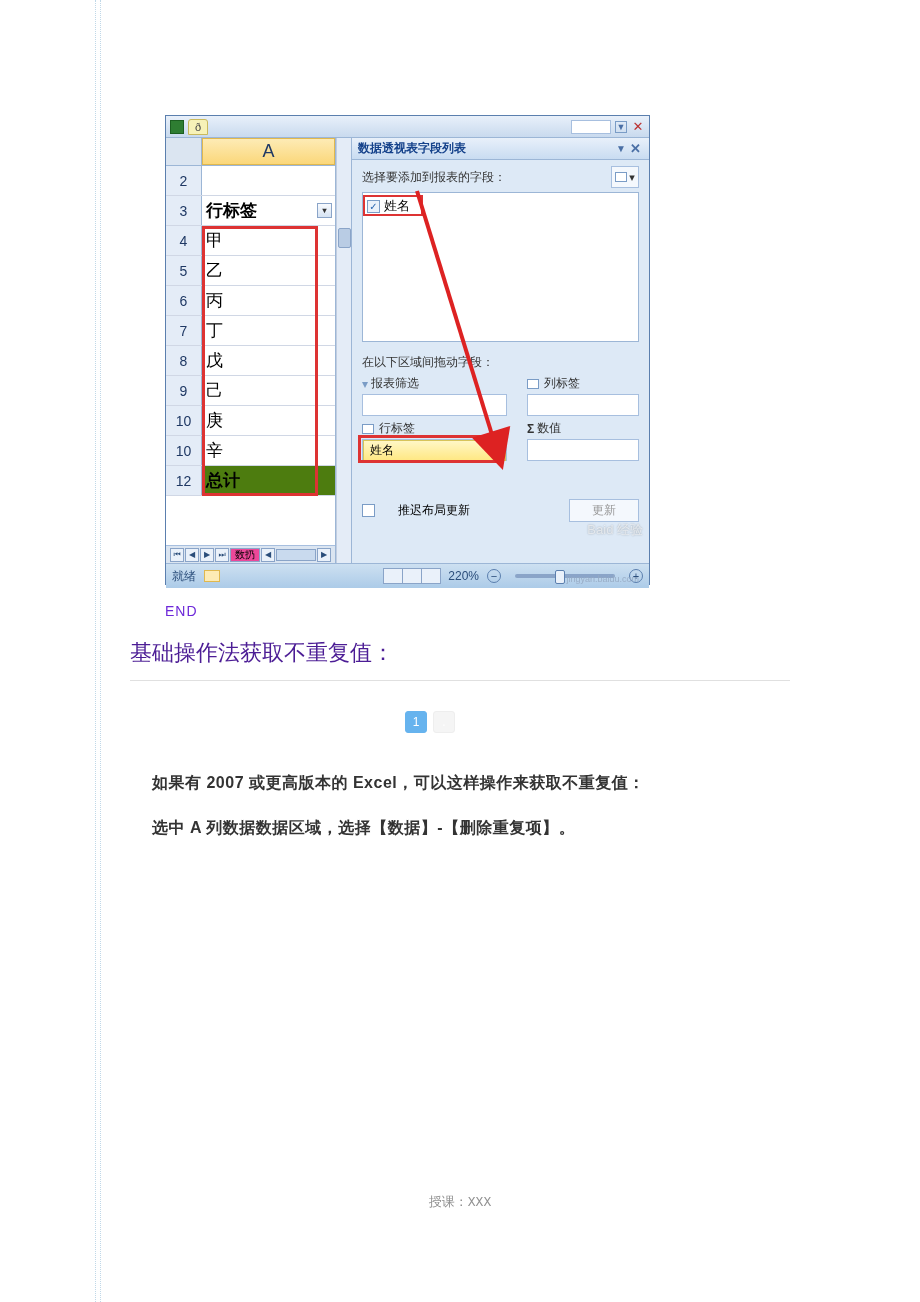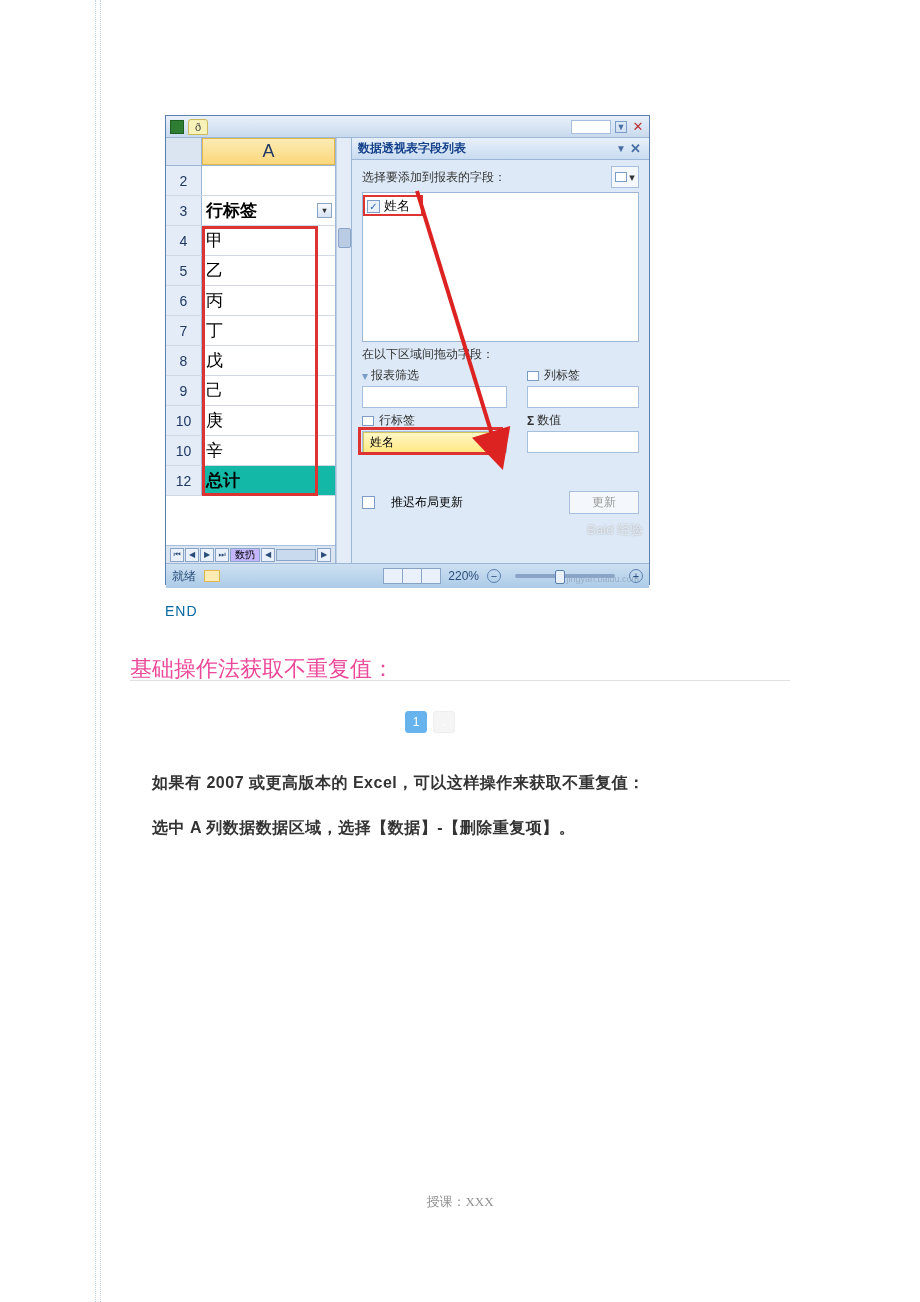--- a/index.html
+++ b/index.html
@@ -101,61 +101,61 @@
     width:28px;height:22px;background:#f4f8fd;border:1px solid #a7bfdf;
     margin-left:auto; display:flex;align-items:center;justify-content:center;
     font-size:11px;
   }
   .field-list {
     background:#fff; border:1px solid #9cb6d6; height:150px;
     padding:3px; font-size:13px;
   }
   .field-item { display:flex; align-items:center; gap:4px; padding:1px;}
   .cb { width:13px;height:13px;border:1px solid #7a9cc6;background:#eaf1fa;display:inline-flex;align-items:center;justify-content:center;font-size:10px;color:#2a66b0;}
-  .areas { }
+  .areas { margin-top:8px; }
   .area-grid { display:grid; grid-template-columns:1fr 1fr; gap:4px 20px; margin-top:2px;}
   .area-label { font-size:12px; color:#333; display:flex;align-items:center;gap:3px;}
   .area-box {
     height:22px; background:#fff; border:1px solid #a7bfdf; margin-top:2px;
     display:flex; align-items:center; padding:0 4px; font-size:12px;
   }
   .area-item {
     background:linear-gradient(#fff7c6,#ffe884);
     border:1px solid #d7c45a; padding:1px 6px; font-size:12px;
     display:flex; align-items:center; gap:20px;
     width:100%;
   }
-  .defer { display:flex; align-items:center; gap:16px; margin:10px 0 0; font-size:12px;}
+  .defer { display:flex; align-items:center; gap:23px; margin:10px 0 0; font-size:12px;}
   .updatebtn { margin-left:auto; padding:2px 22px; background:#f4f8fd; border:1px solid #a7bfdf; color:#999; font-size:12px;}
   .status {
     height:25px; background:linear-gradient(#cde0f1,#accbe8);
     border-top:1px solid #9cb6d6; display:flex; align-items:center;
     font-size:12px; color:#2a4d7a; padding:0 6px; gap:8px;
     position:relative;
   }
   .viewbtns{ display:flex; margin-left:auto;}
   .vb{width:20px;height:16px;border:1px solid #8aa4c8;background:#eaf1fa;margin-right:-1px;}
   .zoom{color:#2a4d7a;}
   .slider{width:100px;height:4px;background:#8aa4c8;border-radius:2px;margin:0 6px;position:relative;}
   .slider::before{content:"";position:absolute;left:40px;top:-4px;width:8px;height:12px;background:#eaf1fa;border:1px solid #5b7fae;border-radius:2px;}
   .watermark{position:absolute;right:6px;bottom:24px;font-size:13px;color:rgba(255,255,255,.6);font-family:Arial;text-shadow:0 0 2px rgba(0,0,0,.3);}
   .watermark2{position:absolute;right:10px;bottom:4px;font-size:9px;color:rgba(150,170,195,.9);}
   .sheet-tabs{height:18px;background:#dbe5f1;border-top:1px solid #a7bfdf;display:flex;align-items:center;font-size:10px;padding:0 4px;gap:1px;}
   .nav-btn{width:14px;height:14px;background:#eaf1fa;border:1px solid #8aa4c8;display:flex;align-items:center;justify-content:center;font-size:8px;color:#2a4d7a;}
-  .sheet-tab{background:#c4b5fd;border:1px solid #8aa4c8;padding:0 4px;height:14px;display:flex;align-items:center;}
+  .sheet-tab{background:#ec4899;border:1px solid #8aa4c8;padding:0 4px;height:14px;display:flex;align-items:center;}
   svg.arrow{position:absolute;pointer-events:none;}
   .filter-btn{position:absolute;right:3px;top:7px;width:15px;height:15px;background:linear-gradient(#f9fbfe,#d6e3f3);border:1px solid #8aa4c8;display:flex;align-items:center;justify-content:center;font-size:8px;color:#333;}
 
   .end-label {
     position:absolute; left:165px; top:603px;
-    color:#0369a1; font-size:14px; letter-spacing:1px;
+    color:#6d28d9; font-size:14px; letter-spacing:1px;
   }
   .section-title {
     position:absolute; left:130px; top:638px;
-    font-size:22px; color:#ec4899; font-weight:400;margin-top:16px;
+    font-size:22px; color:#4c1d95; font-weight:400;
   }
   .hr {
     position:absolute; left:130px; top:680px; width:660px;
     border-top:1px solid #e0e0e0;
   }
   .step-box {
     position:absolute; left:405px; top:711px;
     display:flex; gap:6px;
   }
   .step {
@@ -167,21 +167,21 @@
   .body-text {
     position:absolute; left:152px;
     font-size:16px; font-weight:bold; color:#333;
     line-height:1.6; letter-spacing:0.5px;
   }
   .bt1{ top:770px; }
   .bt2{ top:815px; }
   .footer {
     position:absolute; left:0; width:920px; top:1193px;
     text-align:center; font-size:13px; color:#919191;
-    font-family:Liberation Serif, serif;
+    font-family:Liberation Mono, monospace;
   }
   .mini-icon{display:inline-block;width:12px;height:10px;border:1px solid #7a9cc6;background:#fff;margin-right:2px;}
 </style>
 </head>
 <body>
 
 <div class="left-dots"></div>
 <div class="left-dots d2"></div>
 
 <div class="excel-window">
@@ -236,21 +236,21 @@
               <div class="xl-cell">己</div>
             </div>
             <div class="xl-row">
               <div class="xl-rh">10</div>
               <div class="xl-cell">庚</div>
             </div>
             <div class="xl-row">
               <div class="xl-rh">10</div>
               <div class="xl-cell">辛</div>
             </div>
-            <div class="xl-row" style="background: #14b8a6;">
+            <div class="xl-row" style="background: #4d7c0f;">
               <div class="xl-rh">12</div>
               <div class="xl-cell" style="font-weight: bold;">总计</div>
             </div>
           </div>
 
         <div class="red-box" style="left:36px;top:88px;width:116px;height:270px;"></div>
       </div>
       <div class="sheet-tabs">
         <span class="nav-btn">⏮</span>
         <span class="nav-btn">◀</span>

